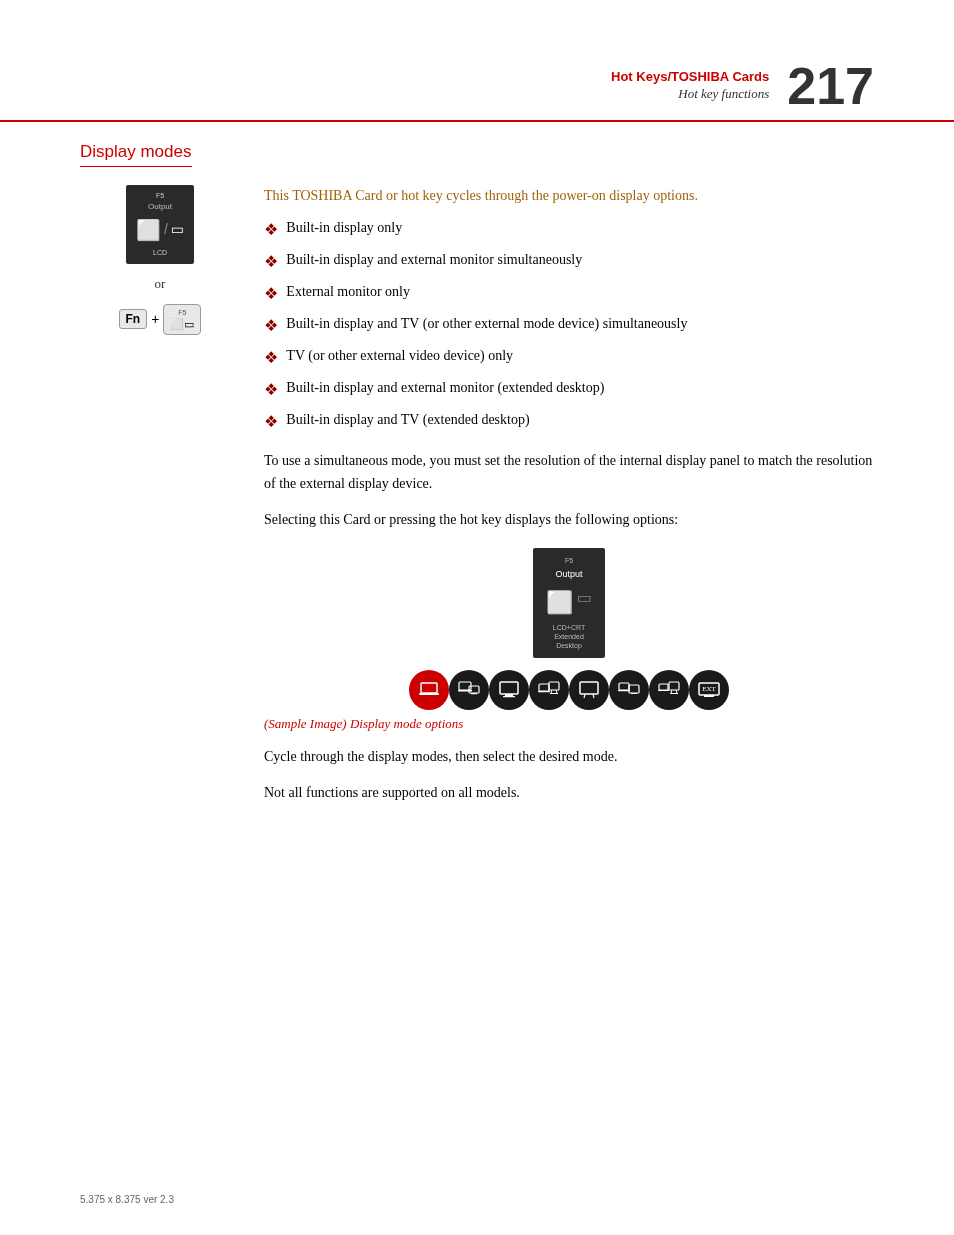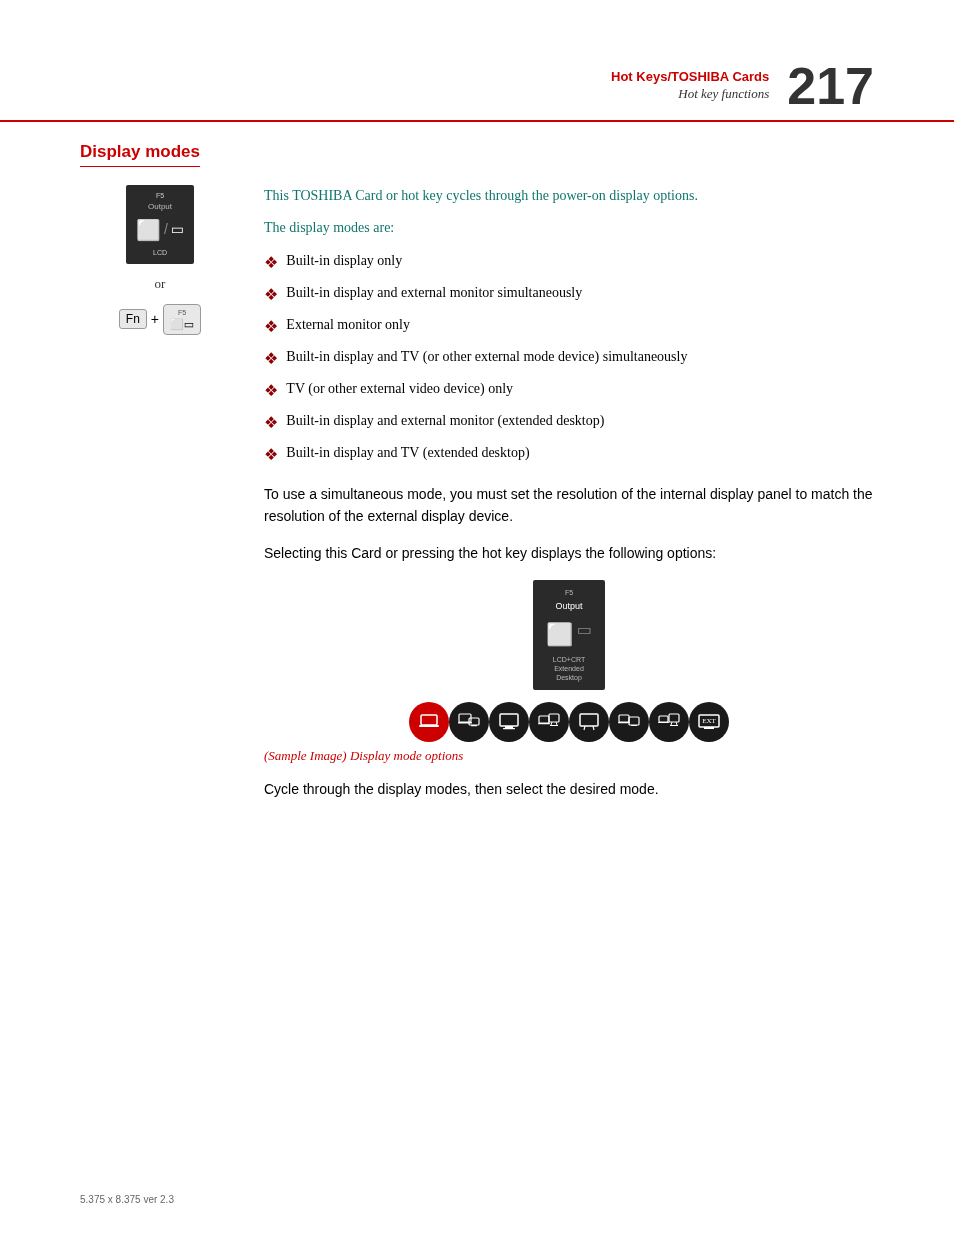--- a/index.html
+++ b/index.html
@@ -60,21 +60,21 @@
     }
 
     
     .content {
       padding: 20px 80px 40px 80px;
     }
 
     
     .section-title {
       font-family: Arial, sans-serif;
-      font-weight: bold;
+      font-weight: normal;
       color: #cc0000;
       font-size: 17px;
       margin-bottom: 18px;
       border-bottom: 1px solid #cc0000;
       padding-bottom: 4px;
       display: inline-block;
     }
 
     
     .intro-layout {
@@ -142,21 +142,21 @@
       font-family: Arial, sans-serif;
       font-size: 13px;
     }
 
     .fn-key {
       background: #e8e8e8;
       border: 1px solid #999;
       border-radius: 3px;
       padding: 2px 6px;
       font-size: 12px;
-      font-weight: normal;
+      font-weight: bold;
     }
 
     .plus-sign {
       font-size: 14px;
     }
 
     .f5-key {
       background: #e8e8e8;
       border: 1px solid #999;
       border-radius: 4px;
@@ -174,21 +174,21 @@
     .f5-key .f5-icon {
       font-size: 11px;
     }
 
     
     .intro-para {
       font-family: Georgia, serif;
       font-size: 14px;
       line-height: 1.6;
       margin-bottom: 10px;
-      color: #0f766e;
+      color: #a16207;
     }
 
     
     .display-modes-list {
       list-style: none;
       margin: 0 0 16px 0;
       padding: 0;
     }
 
     .display-modes-list li {
@@ -202,21 +202,21 @@
     }
 
     .bullet-diamond {
       color: #8B0000;
       font-size: 16px;
       flex-shrink: 0;
       margin-top: 1px;
     }
 
     .body-para {
-      font-family: Liberation Sans, sans-serif;
+      font-family: Liberation Serif, serif;
       font-size: 14px;
       line-height: 1.6;
       color: #000;
       margin-bottom: 14px;
     }
 
     
     .center-card-wrapper {
       display: flex;
       justify-content: center;
@@ -346,21 +346,20 @@
           <span class="plus-sign">+</span>
           <div class="f5-key">
             <div class="f5-label">F5</div>
             <div class="f5-icon">⬜▭</div>
           </div>
         </div>
       </div>
 
       <div class="right-col">
         <p class="intro-para">This TOSHIBA Card or hot key cycles through the power-on display options.</p>
-        <p class="intro-para">The display modes are:</p>
 
         <ul class="display-modes-list">
           <li>
             <span class="bullet-diamond">❖</span>
             <span>Built-in display only</span>
           </li>
           <li>
             <span class="bullet-diamond">❖</span>
             <span>Built-in display and external monitor simultaneously</span>
           </li>
@@ -476,20 +475,21 @@
               <rect x="1" y="4" width="20" height="12" rx="1" fill="none" stroke="#fff" stroke-width="1.5"></rect>
               <rect x="6" y="16" width="10" height="2" fill="#fff"></rect>
               <text x="11" y="12" text-anchor="middle" fill="#fff" font-size="7">EXT</text>
             </svg>
           </div>
         </div>
 
         <div class="sample-image-caption">(Sample Image) Display mode options</div>
 
         <p class="body-para">Cycle through the display modes, then select the desired mode.</p>
+        <p class="body-para">Not all functions are supported on all models.</p>
       </div>
     </div>
 
   </div>
 
   <div class="page-footer">
     <span>5.375 x 8.375 ver 2.3</span>
   </div>
 
 </div>

